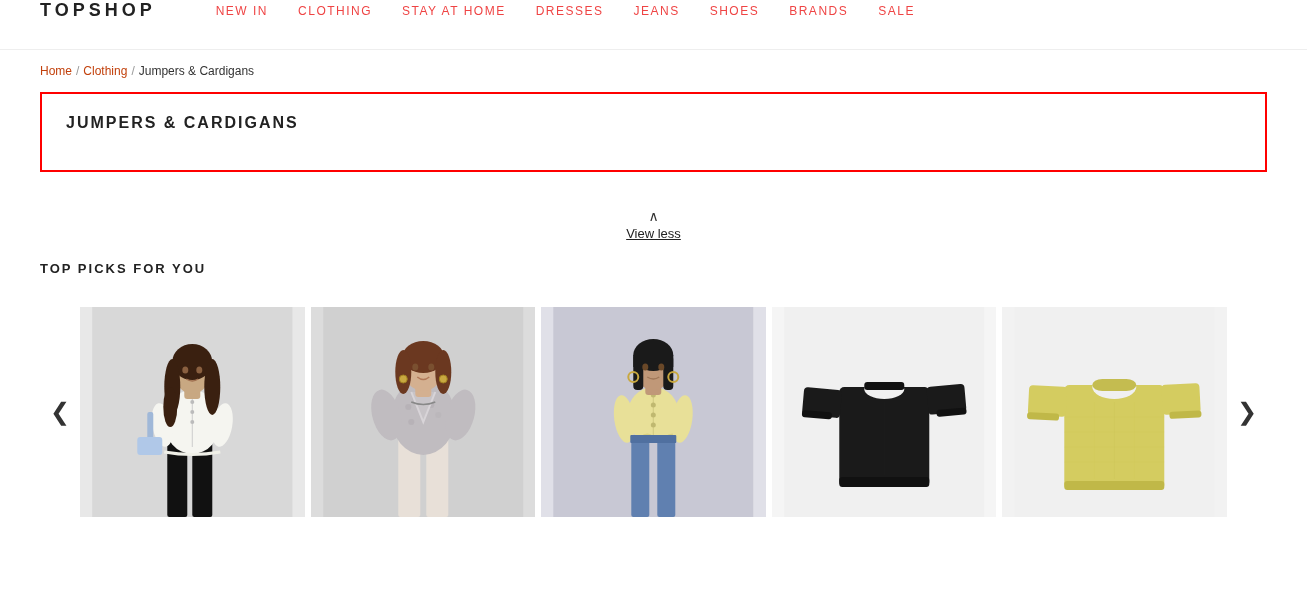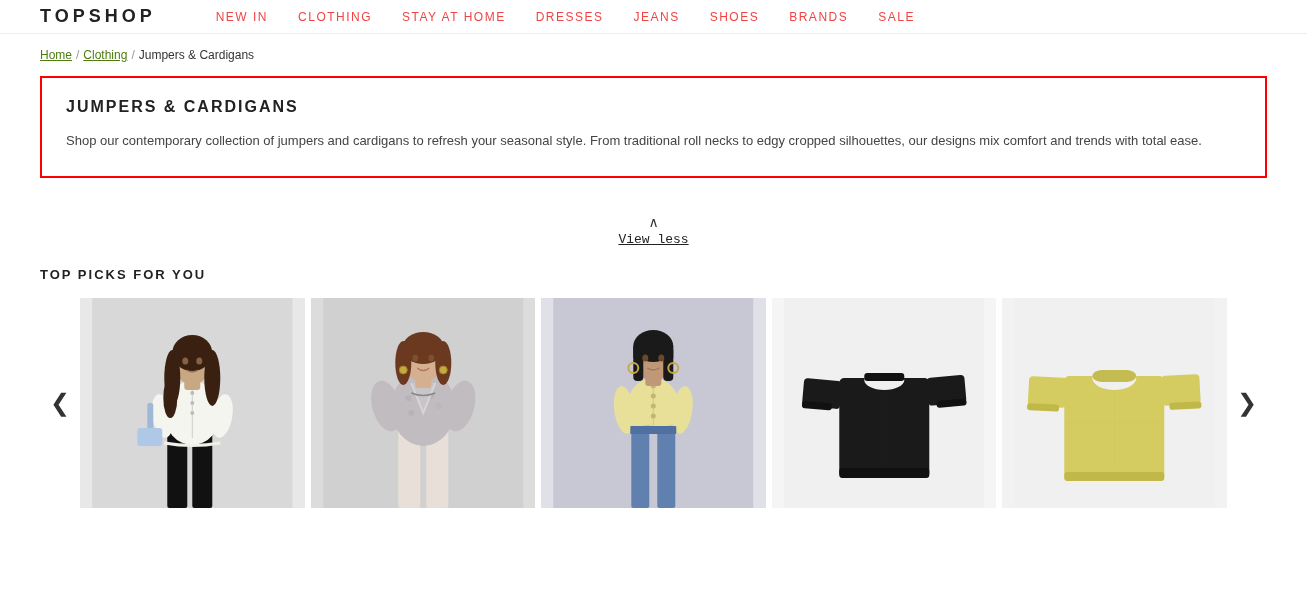--- a/index.html
+++ b/index.html
@@ -1,23 +1,23 @@
 <!DOCTYPE html>
 <html><head>
   <meta charset="utf-8">
   <style>
     * { margin: 0; padding: 0; box-sizing: border-box; }
     body { font-family: Arial, sans-serif; background: #fff; color: #222; font-size: 13px; }
 
     
     .header {
       display: flex;
-      align-items: center;
+      align-items: flex-start;
       padding: 0 40px;
-      height: 34px;
+      height: 50px;
       border-bottom: 1px solid #eee;
     }
     .logo {
       font-size: 18px;
       font-weight: bold;
       letter-spacing: 4px;
       margin-right: 60px;
       flex-shrink: 0;
     }
     .nav {
@@ -39,22 +39,21 @@
     
     .breadcrumb {
       padding: 14px 40px;
       font-size: 12px;
       color: #666;
       display: flex;
       align-items: center;
       gap: 4px;
     }
     .breadcrumb a {
-      color: #4d7c0f;
-      text-decoration: underline;
+      color: #c2410c;
       cursor: pointer;
     }
     .breadcrumb-separator { color: #999; }
     .breadcrumb-current { color: #333; }
 
     
     .category-box {
       margin: 0 40px 20px 40px;
       border: 2px solid red;
       padding: 20px 24px 24px 24px;
@@ -83,33 +82,32 @@
     .chevron-up {
       font-size: 14px;
       color: #333;
       margin-bottom: 2px;
     }
     .view-less-label {
       font-size: 13px;
       color: #222;
       text-decoration: underline;
       cursor: pointer;
-      font-family: Liberation Mono, monospace;
     }
 
     
     .top-picks-section {
       padding: 0 40px;
     }
     .section-title {
       font-size: 13px;
       font-weight: bold;
       letter-spacing: 2px;
       text-transform: uppercase;
-      margin-bottom: 16px;
+      margin-bottom: 31px;
     }
 
     
     .carousel-wrapper {
       position: relative;
       display: flex;
       align-items: center;
     }
     .carousel-btn {
       background: none;
@@ -179,21 +177,20 @@
 <div class="breadcrumb">
   <a>Home</a>
   <span class="breadcrumb-separator">/</span>
   <a>Clothing</a>
   <span class="breadcrumb-separator">/</span>
   <span class="breadcrumb-current">Jumpers &amp; Cardigans</span>
 </div>
 
 <div class="category-box">
   <h1 class="category-title">JUMPERS &amp; CARDIGANS</h1>
-  <p class="category-description">Shop our contemporary collection of jumpers and cardigans to refresh your seasonal style. From traditional roll necks to edgy cropped silhouettes, our designs mix comfort and trends with total ease.</p>
 </div>
 
 <div class="view-less-container">
   <span class="chevron-up">∧</span>
   <span class="view-less-label">View less</span>
 </div>
 
 <div class="top-picks-section">
   <div class="section-title">TOP PICKS FOR YOU</div>
 

